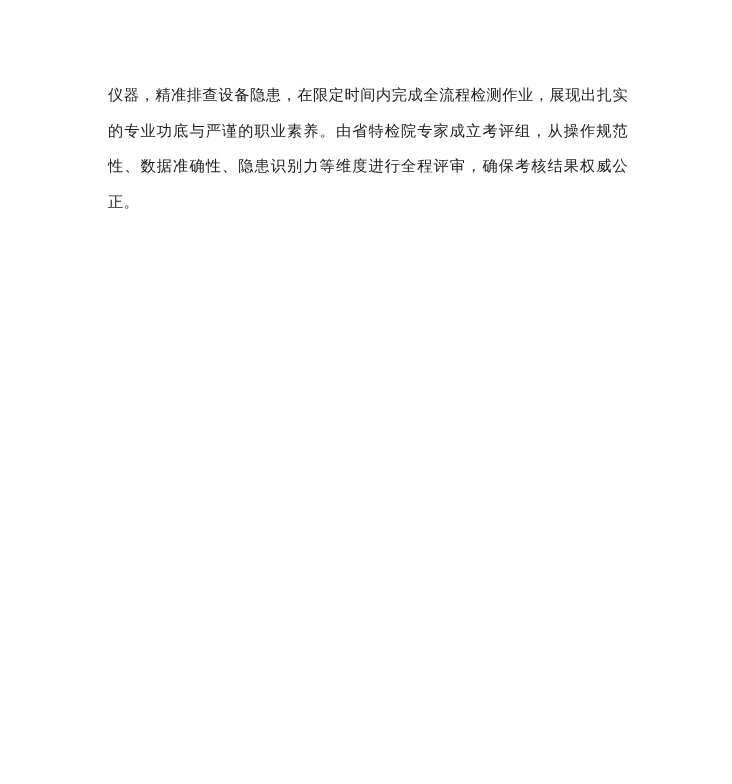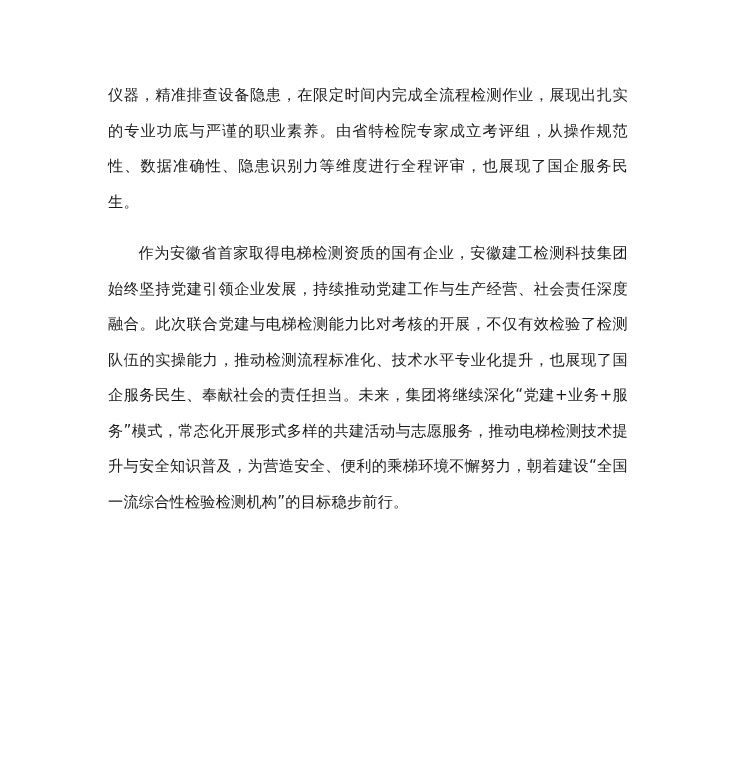--- a/index.html
+++ b/index.html
@@ -40,16 +40,15 @@
   }
   .para.indent {
     text-indent: 2em;
   }
 </style>
 </head>
 <body>
 
 <div class="page">
   <div class="doc-body">
-    <p class="para">仪器，精准排查设备隐患，在限定时间内完成全流程检测作业，展现出扎实的专业功底与严谨的职业素养。由省特检院专家成立考评组，从操作规范性、数据准确性、隐患识别力等维度进行全程评审，也展现了国企服务民生。</p>
-    <p class="para indent">作为安徽省首家取得电梯检测资质的国有企业，安徽建工检测科技集团始终坚持党建引领企业发展，持续推动党建工作与生产经营、社会责任深度融合。此次联合党建与电梯检测能力比对考核的开展，不仅有效检验了检测队伍的实操能力，推动检测流程标准化、技术水平专业化提升，也展现了国企服务民生、奉献社会的责任担当。未来，集团将继续深化“党建+业务+服务”模式，常态化开展形式多样的共建活动与志愿服务，推动电梯检测技术提升与安全知识普及，为营造安全、便利的乘梯环境不懈努力，朝着建设“全国一流综合性检验检测机构”的目标稳步前行。</p>
+    <p class="para">仪器，精准排查设备隐患，在限定时间内完成全流程检测作业，展现出扎实的专业功底与严谨的职业素养。由省特检院专家成立考评组，从操作规范性、数据准确性、隐患识别力等维度进行全程评审，确保考核结果权威公正。</p>
   </div>
 </div>
 
 </body></html>

